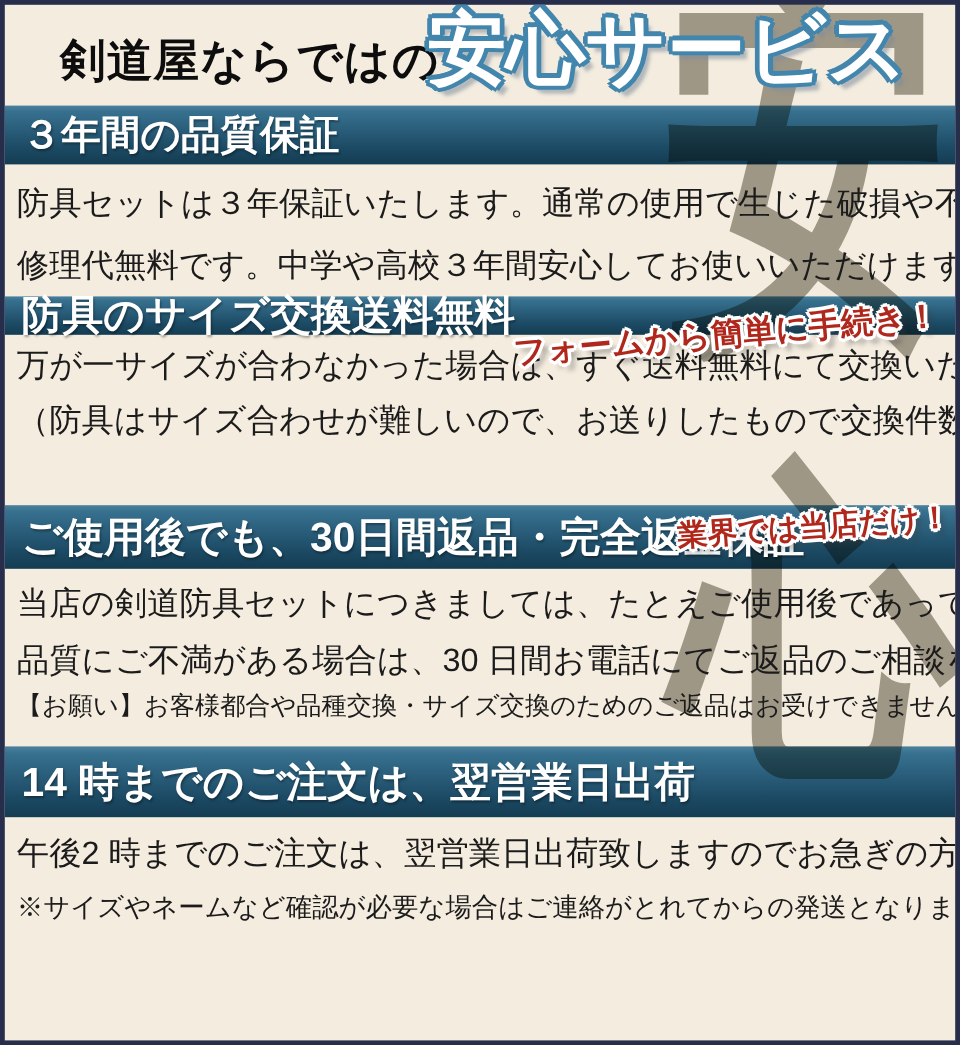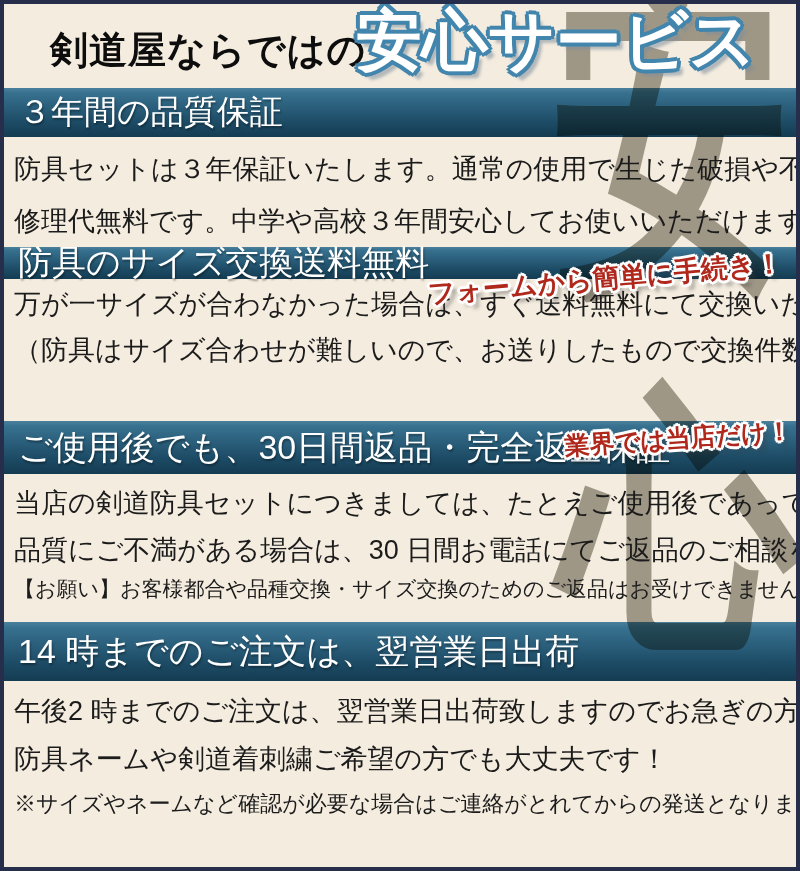--- a/index.html
+++ b/index.html
@@ -34,21 +34,21 @@
       6px 7px 3px rgba(125,140,155,.55);
   }
 
   
   .banner{
     display:flex;align-items:center;padding-left:14px;box-sizing:border-box;
     background:linear-gradient(to bottom,#4b809c 0%,#37718f 10%,#1c4a64 72%,#143c52 100%);
     position:relative;
   }
   .banner .bt{
-    position:relative;z-index:2;color:#fff;font-weight:normal;white-space:nowrap;
+    position:relative;z-index:2;color:#fff;font-weight:bold;white-space:nowrap;
     text-shadow:1px 2px 2px rgba(0,0,0,.35);
   }
   .b1{height:49px;} .b1 .bt{font-size:33px;}
   .b2{height:32px;} .b2 .bt{font-size:34px;}
   .b3{height:53px;} .b3 .bt{font-size:34px;}
   .b4{height:59px;} .b4 .bt{font-size:34px;}
 
   
   .bd{box-sizing:border-box;padding:4px 10px 0 10px;color:#1b1b1b;}
   .bd p{margin:0;position:relative;z-index:2;white-space:nowrap;}
@@ -120,19 +120,18 @@
     <p class="line">当店の剣道防具セットにつきましては、たとえご使用後であっても、</p>
     <p class="line">品質にご不満がある場合は、30 日間お電話にてご返品のご相談を承ります。</p>
     <p class="small-note">【お願い】お客様都合や品種交換・サイズ交換のためのご返品はお受けできません。</p>
   </div>
 
   <div class="banner b4">
     <span class="bt">14 時までのご注文は、翌営業日出荷</span>
   </div>
   <div class="bd bd4">
     <p class="line">午後2 時までのご注文は、翌営業日出荷致しますのでお急ぎの方も安心です。</p>
-    <p class="line">防具ネームや剣道着刺繍ご希望の方でも大丈夫です！</p>
     <div class="foot-notes">
       <p class="foot-note">※サイズやネームなど確認が必要な場合はご連絡がとれてからの発送となります。</p>
     </div>
   </div>
 
 </div>
 
 </body></html>

